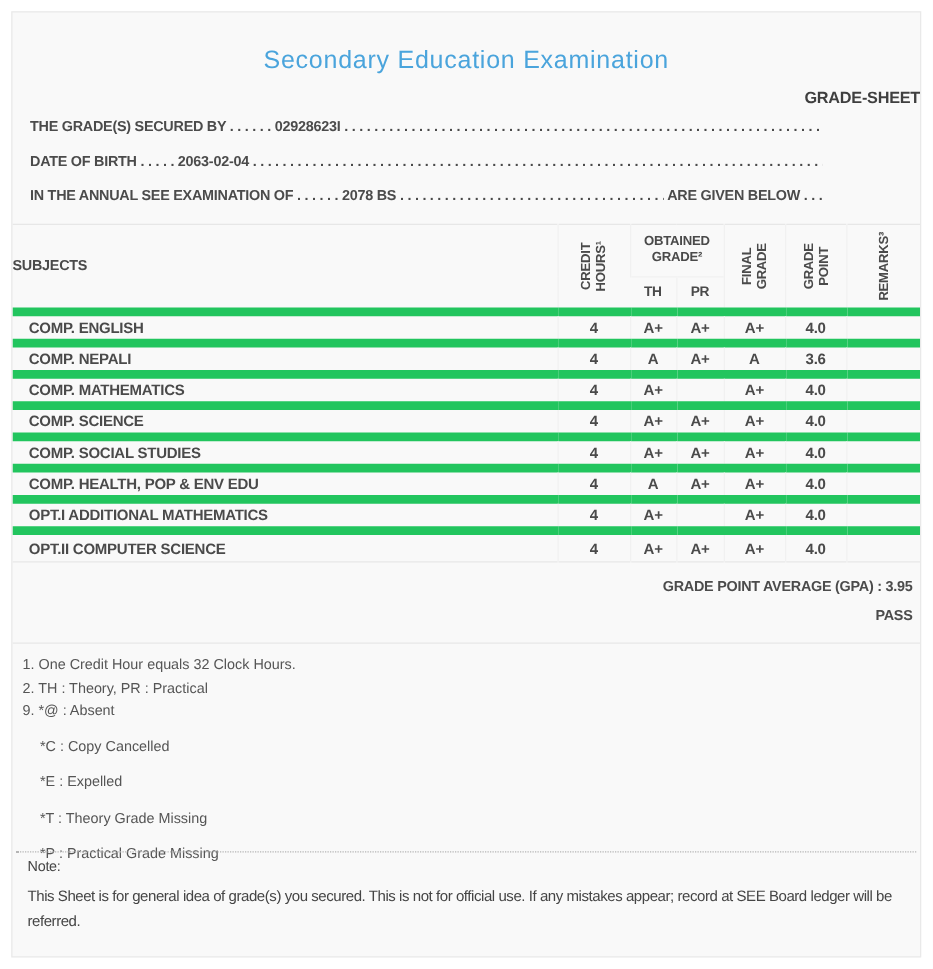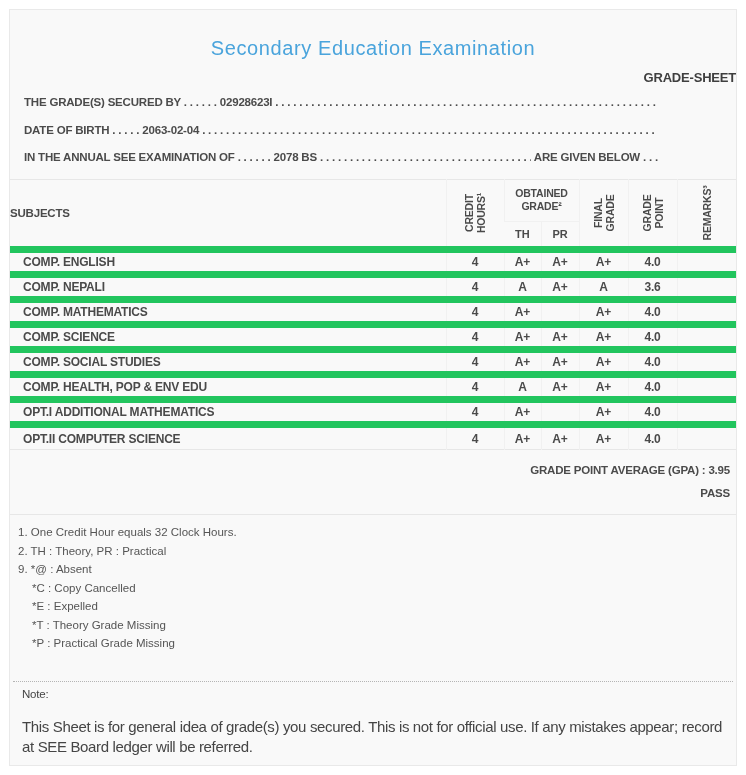--- a/index.html
+++ b/index.html
@@ -120,39 +120,39 @@
   .summary .gpa-line { line-height: 15px; white-space: pre; }
   .summary .result-line { margin-top: 8px; line-height: 15px; }
 
   
   .footnotes { padding: 8px 0 0 8px; }
   .fn-item {
     font-size: 11.5px;
     color: #555555;
     line-height: 18.5px;
   }
-  .fn-item.indent { padding-left: 14px; }
+  .fn-item.indent { padding-left: 14px; margin-top: 10px; }
 
   
   .note {
     position: absolute;
     left: 3px; right: 3px; top: 671px;
     border-top: 1px dotted #b5b5b5;
     padding: 5px 8px 0 9px;
   }
   .note-heading {
     font-size: 11.5px;
     font-weight: 400;
     color: #454545;
     letter-spacing: -0.2px;
     line-height: 15px;
   }
   .note-text {
-    margin-top: 15px;
-    font-size: 15px;
+    margin-top: 5px;
+    font-size: 12px;
     color: #454545;
     letter-spacing: -0.35px;
     line-height: 20px;
   }
 </style>
 </head>
 <body>
 
 <div class="sheet">
 

